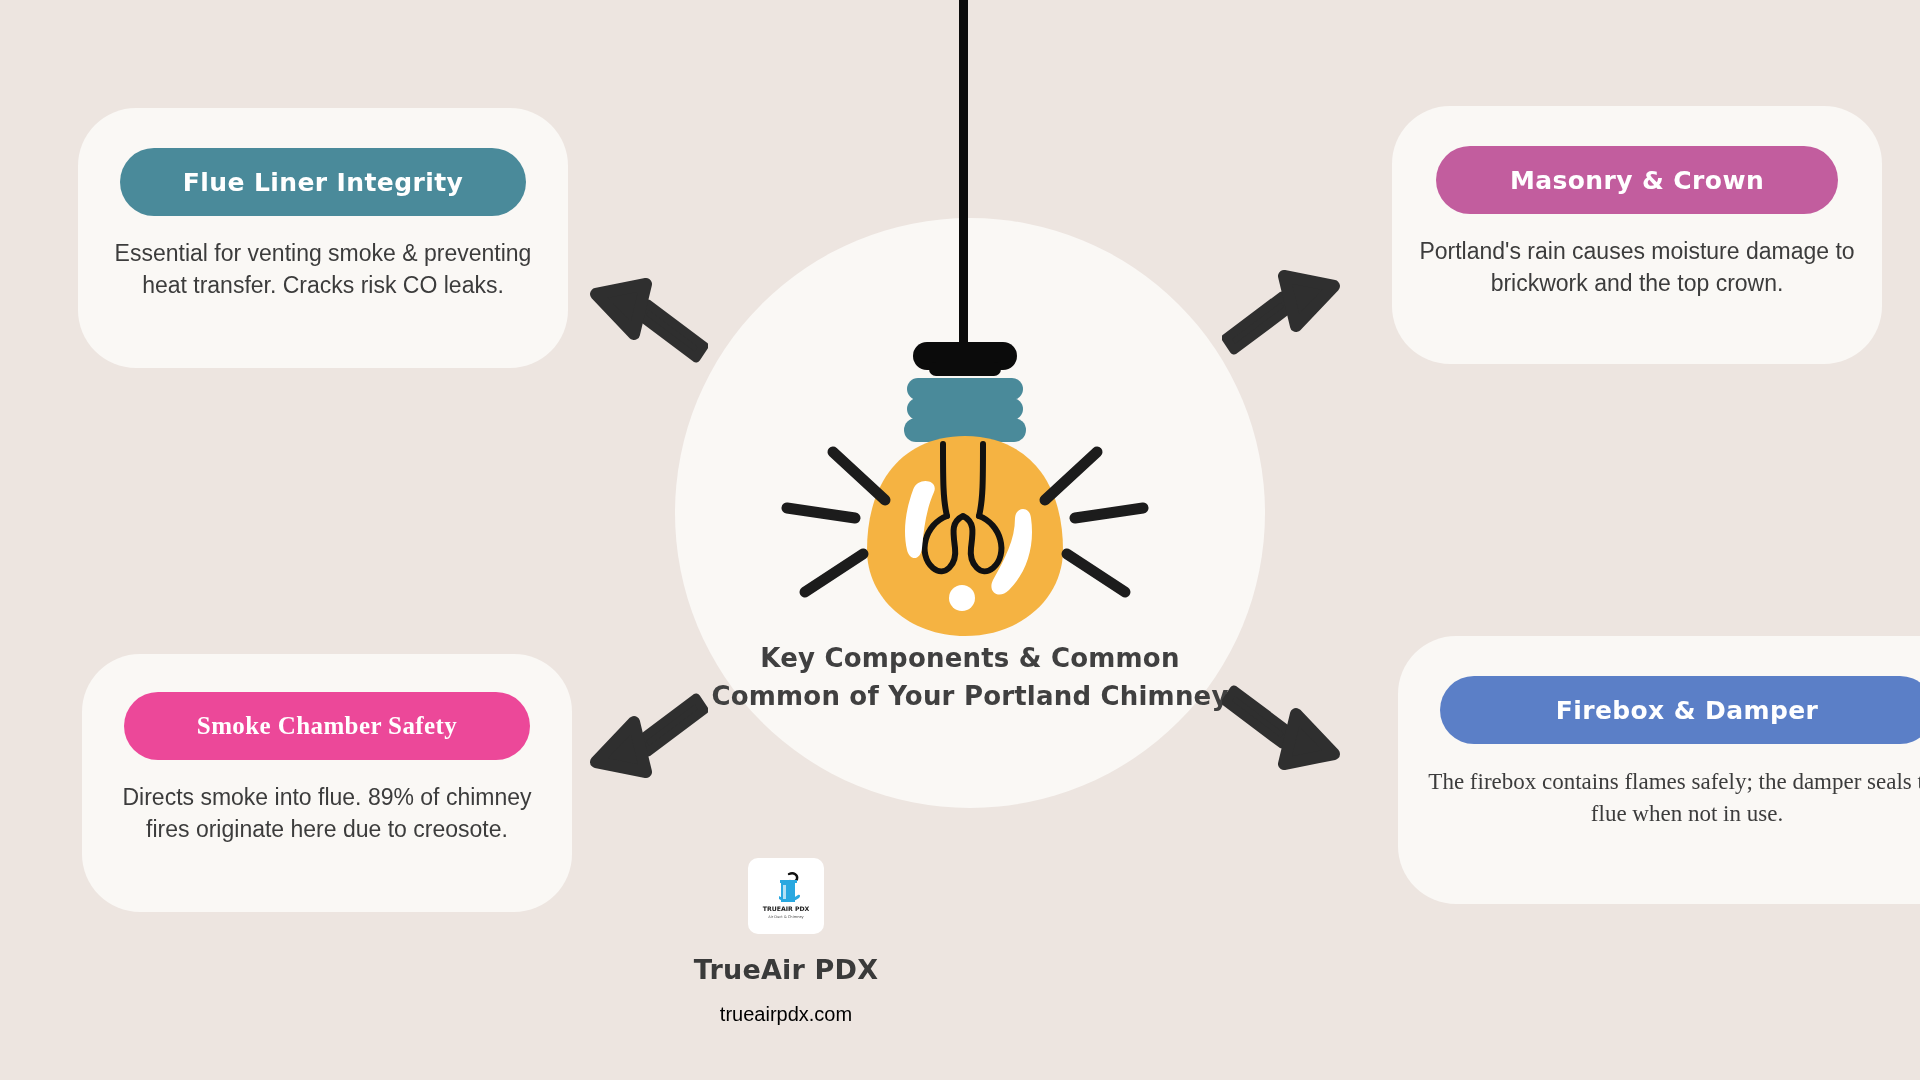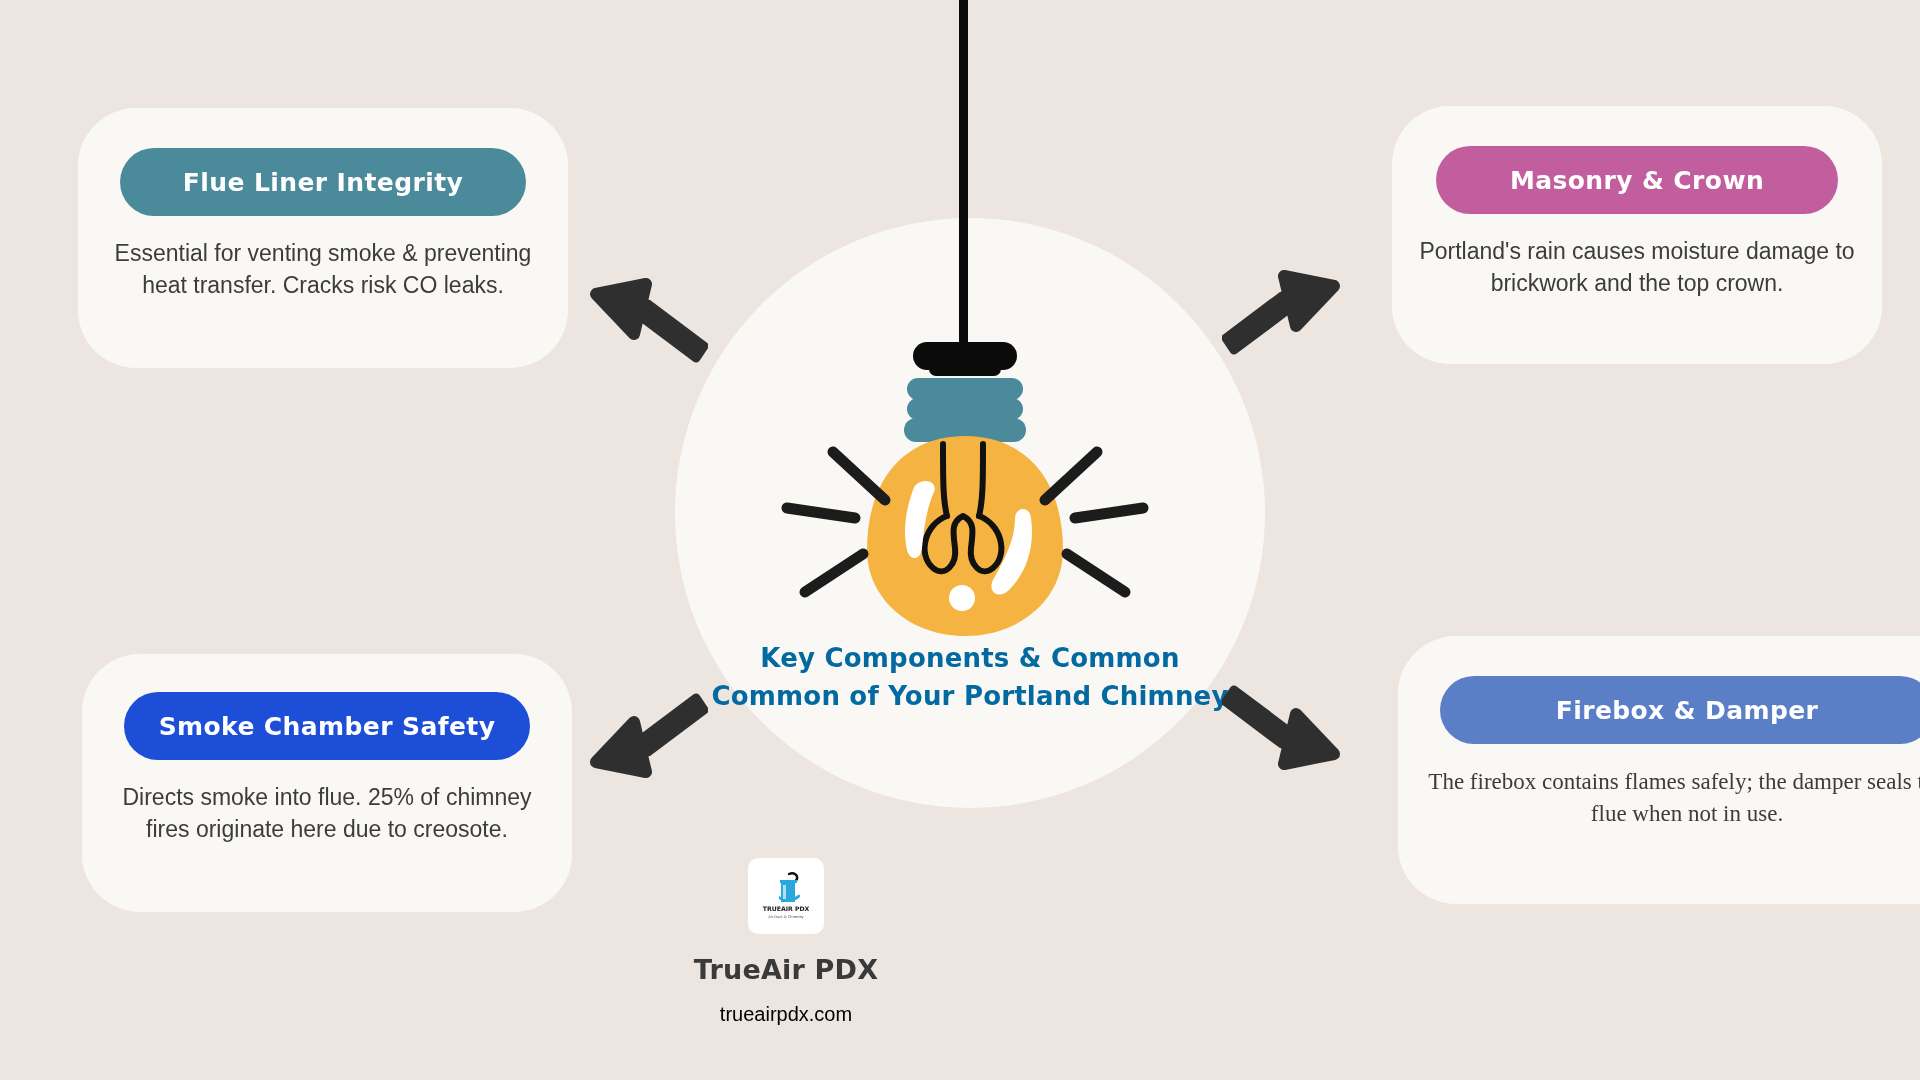--- a/index.html
+++ b/index.html
@@ -34,21 +34,21 @@
   }
   .center-title{
     position:absolute;
     left:690px; top:640px;
     width:560px;
     text-align:center;
     font-family:"DejaVu Sans", sans-serif;
     font-weight:bold;
     font-size:26px;
     line-height:1.45;
-    color:#0369a1;
+    color:#404040;
     letter-spacing:.2px;
   }
   .center-title .ln{ display:block; }
 
   
   .card{
     position:absolute;
     background:#FAF8F5;
     border-radius:58px;
     padding:0;
@@ -208,24 +208,24 @@
   </div>
 
   <div class="card" id="card-flue">
     <div class="card-head" style="background:#4A8A9A;">
       <span>Flue Liner Integrity</span>
     </div>
     <div class="card-body">Essential for venting smoke &amp; preventing heat transfer. Cracks risk CO leaks.</div>
   </div>
 
   <div class="card" id="card-smoke">
-    <div class="card-head" style="background:#1d4ed8;">
+    <div class="card-head" style="background:#ec4899;font-family:Liberation Serif, serif;">
       <span>Smoke Chamber Safety</span>
     </div>
-    <div class="card-body">Directs smoke into flue. 25% of chimney fires originate here due to creosote.</div>
+    <div class="card-body">Directs smoke into flue. 89% of chimney fires originate here due to creosote.</div>
   </div>
 
   <div class="card" id="card-firebox">
     <div class="card-head" style="background:#5B7FC7;">
       <span>Firebox &amp; Damper</span>
     </div>
     <div class="card-body">The firebox contains flames safely; the damper seals the flue when not in use.</div>
   </div>
 
   <div class="footer">

